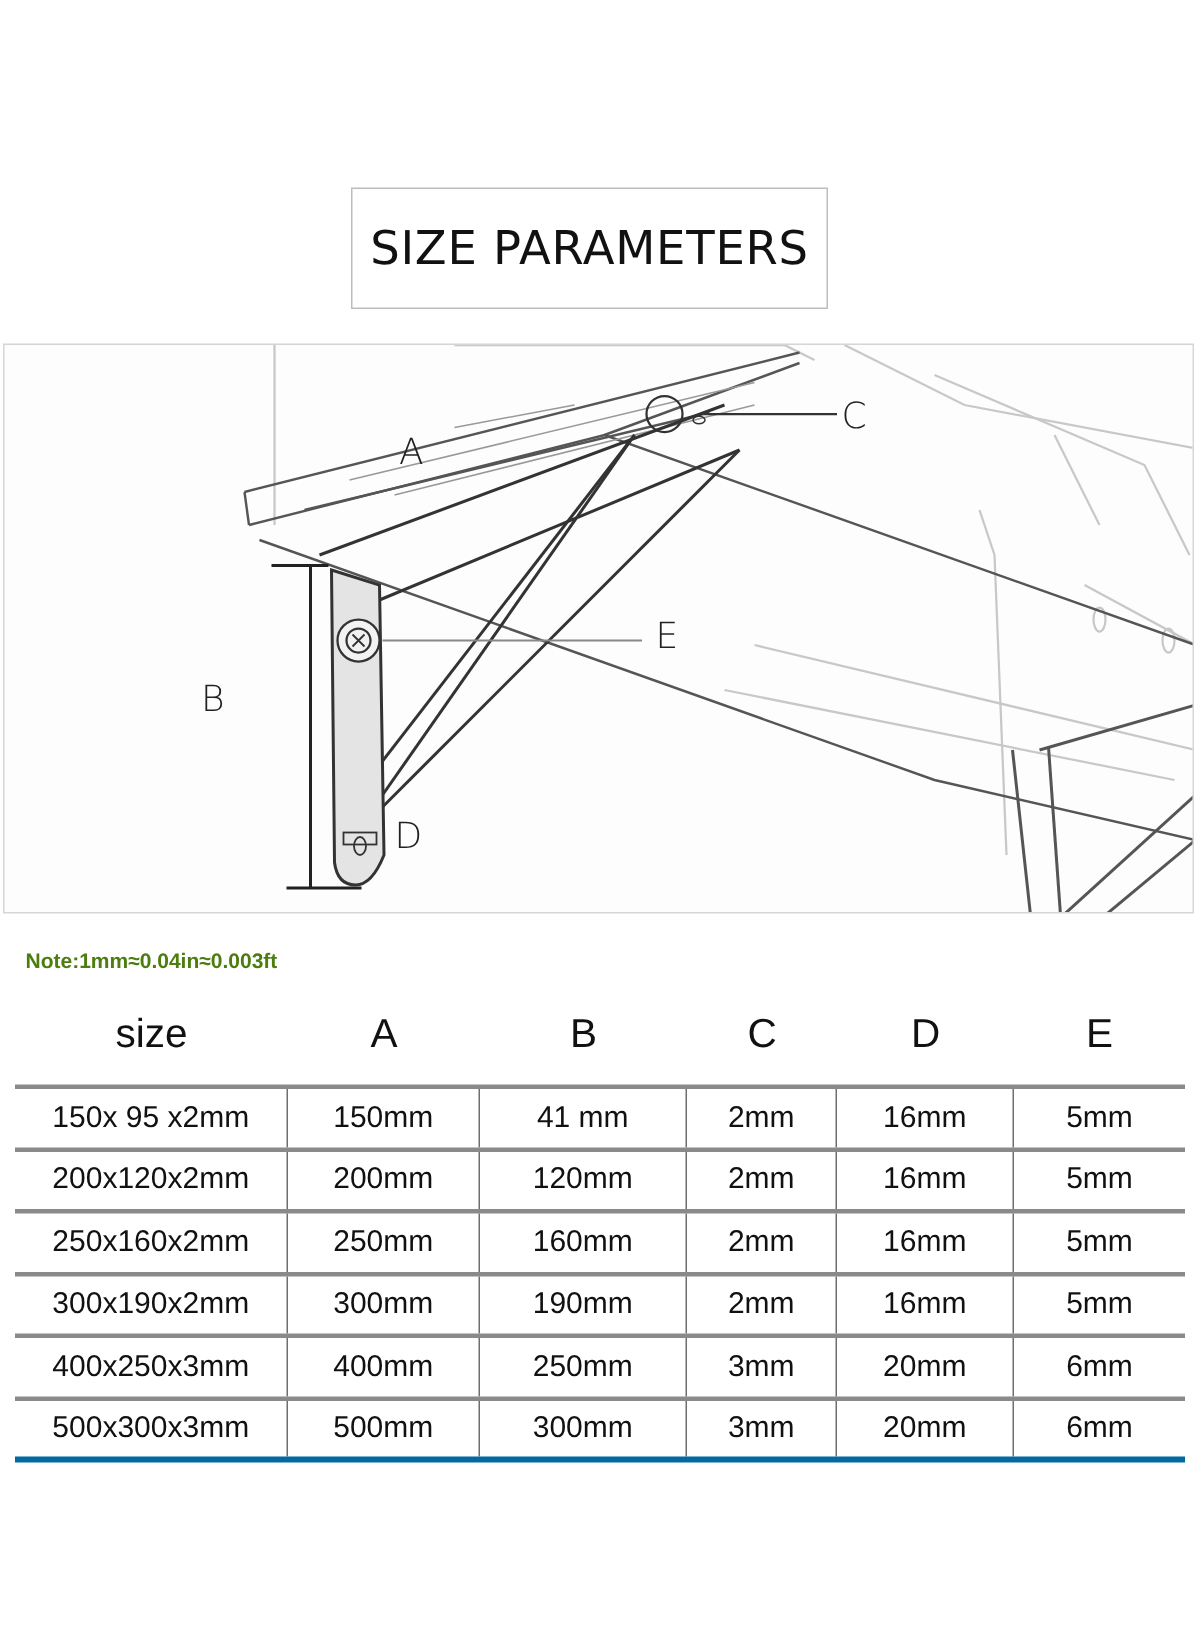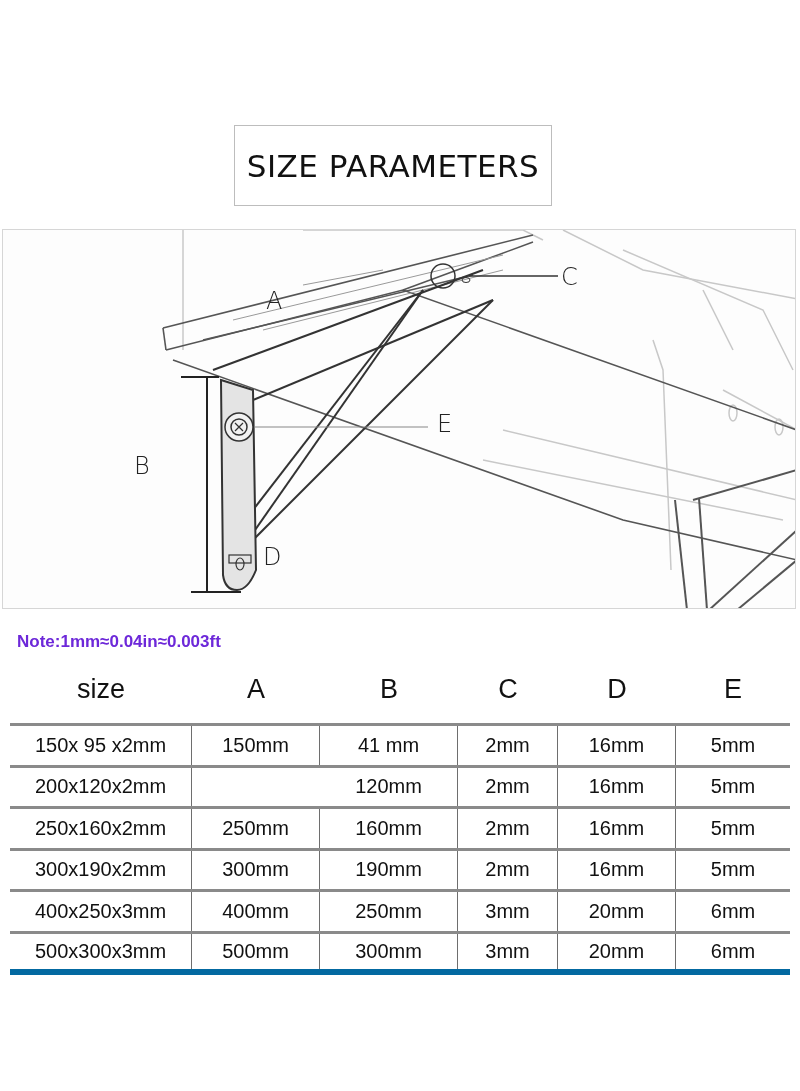--- a/index.html
+++ b/index.html
@@ -6,28 +6,28 @@
   body { width:800px; height:1091px; position:relative; overflow:hidden;
          font-family:"Liberation Sans", sans-serif; color:#111; }
   .title-box { position:absolute; left:234px; top:125px; width:318px; height:81px;
                border:1.5px solid #bdbdbd; box-sizing:border-box;
                display:flex; align-items:center; justify-content:center;
                font-family:"DejaVu Sans", sans-serif; font-size:31px; letter-spacing:0.5px; color:#111; }
   .drawing { position:absolute; left:2px; top:229px; width:794px; height:380px;
              border:1.5px solid #d6d6d6; box-sizing:border-box; background:#fdfdfd; overflow:hidden; }
   .drawing svg { position:absolute; left:0; top:0; }
   .dim-label { position:absolute; font-family:"DejaVu Sans", sans-serif; font-size:24px; color:#222; font-weight:300; }
-  .note { position:absolute; left:17px; top:632px; font-size:17px; font-weight:bold; color:#6d28d9; }
+  .note { position:absolute; left:17px; top:632px; font-size:14px; font-weight:bold; color:#4d7c0f; }
   .spec-table { position:absolute; left:10px; top:668px; width:780px; }
   .hdr-row { position:relative; height:44px; }
   .hdr-cell { position:absolute; top:6px; font-size:27px; color:#111; text-align:center;
               font-family:"Liberation Sans", sans-serif; }
   .rows { position:absolute; left:0; top:55px; width:780px; }
   .row { position:relative; height:41.5px; border-top:3px solid #8a8a8a; box-sizing:border-box; }
-  .row:last-child { border-bottom:6px solid #0369a1; height:44.5px; }
+  .row:last-child { border-bottom:4px solid #0369a1; height:44.5px; }
   .cell { position:absolute; top:0; height:100%; display:flex; align-items:center; justify-content:center;
           font-size:20px; color:#111; border-right:1.5px solid #6e6e6e; box-sizing:border-box; }
   .cell.last { border-right:none; }
 </style>
 </head>
 <body>
 
 <div class="title-box">SIZE PARAMETERS</div>
 
 <div class="drawing">
@@ -123,20 +123,21 @@
     <div class="row">
       <span class="cell" style="left:0;width:182px;">150x 95 x2mm</span>
       <span class="cell" style="left:182px;width:128px;">150mm</span>
       <span class="cell" style="left:310px;width:138px;">41 mm</span>
       <span class="cell" style="left:448px;width:100px;">2mm</span>
       <span class="cell" style="left:548px;width:118px;">16mm</span>
       <span class="cell last" style="left:666px;width:114px;">5mm</span>
     </div>
     <div class="row">
       <span class="cell" style="left:0;width:182px;">200x120x2mm</span>
+      <span class="cell" style="left:182px;width:128px;">200mm</span>
       <span class="cell" style="left:310px;width:138px;">120mm</span>
       <span class="cell" style="left:448px;width:100px;">2mm</span>
       <span class="cell" style="left:548px;width:118px;">16mm</span>
       <span class="cell last" style="left:666px;width:114px;">5mm</span>
     </div>
     <div class="row">
       <span class="cell" style="left:0;width:182px;">250x160x2mm</span>
       <span class="cell" style="left:182px;width:128px;">250mm</span>
       <span class="cell" style="left:310px;width:138px;">160mm</span>
       <span class="cell" style="left:448px;width:100px;">2mm</span>

